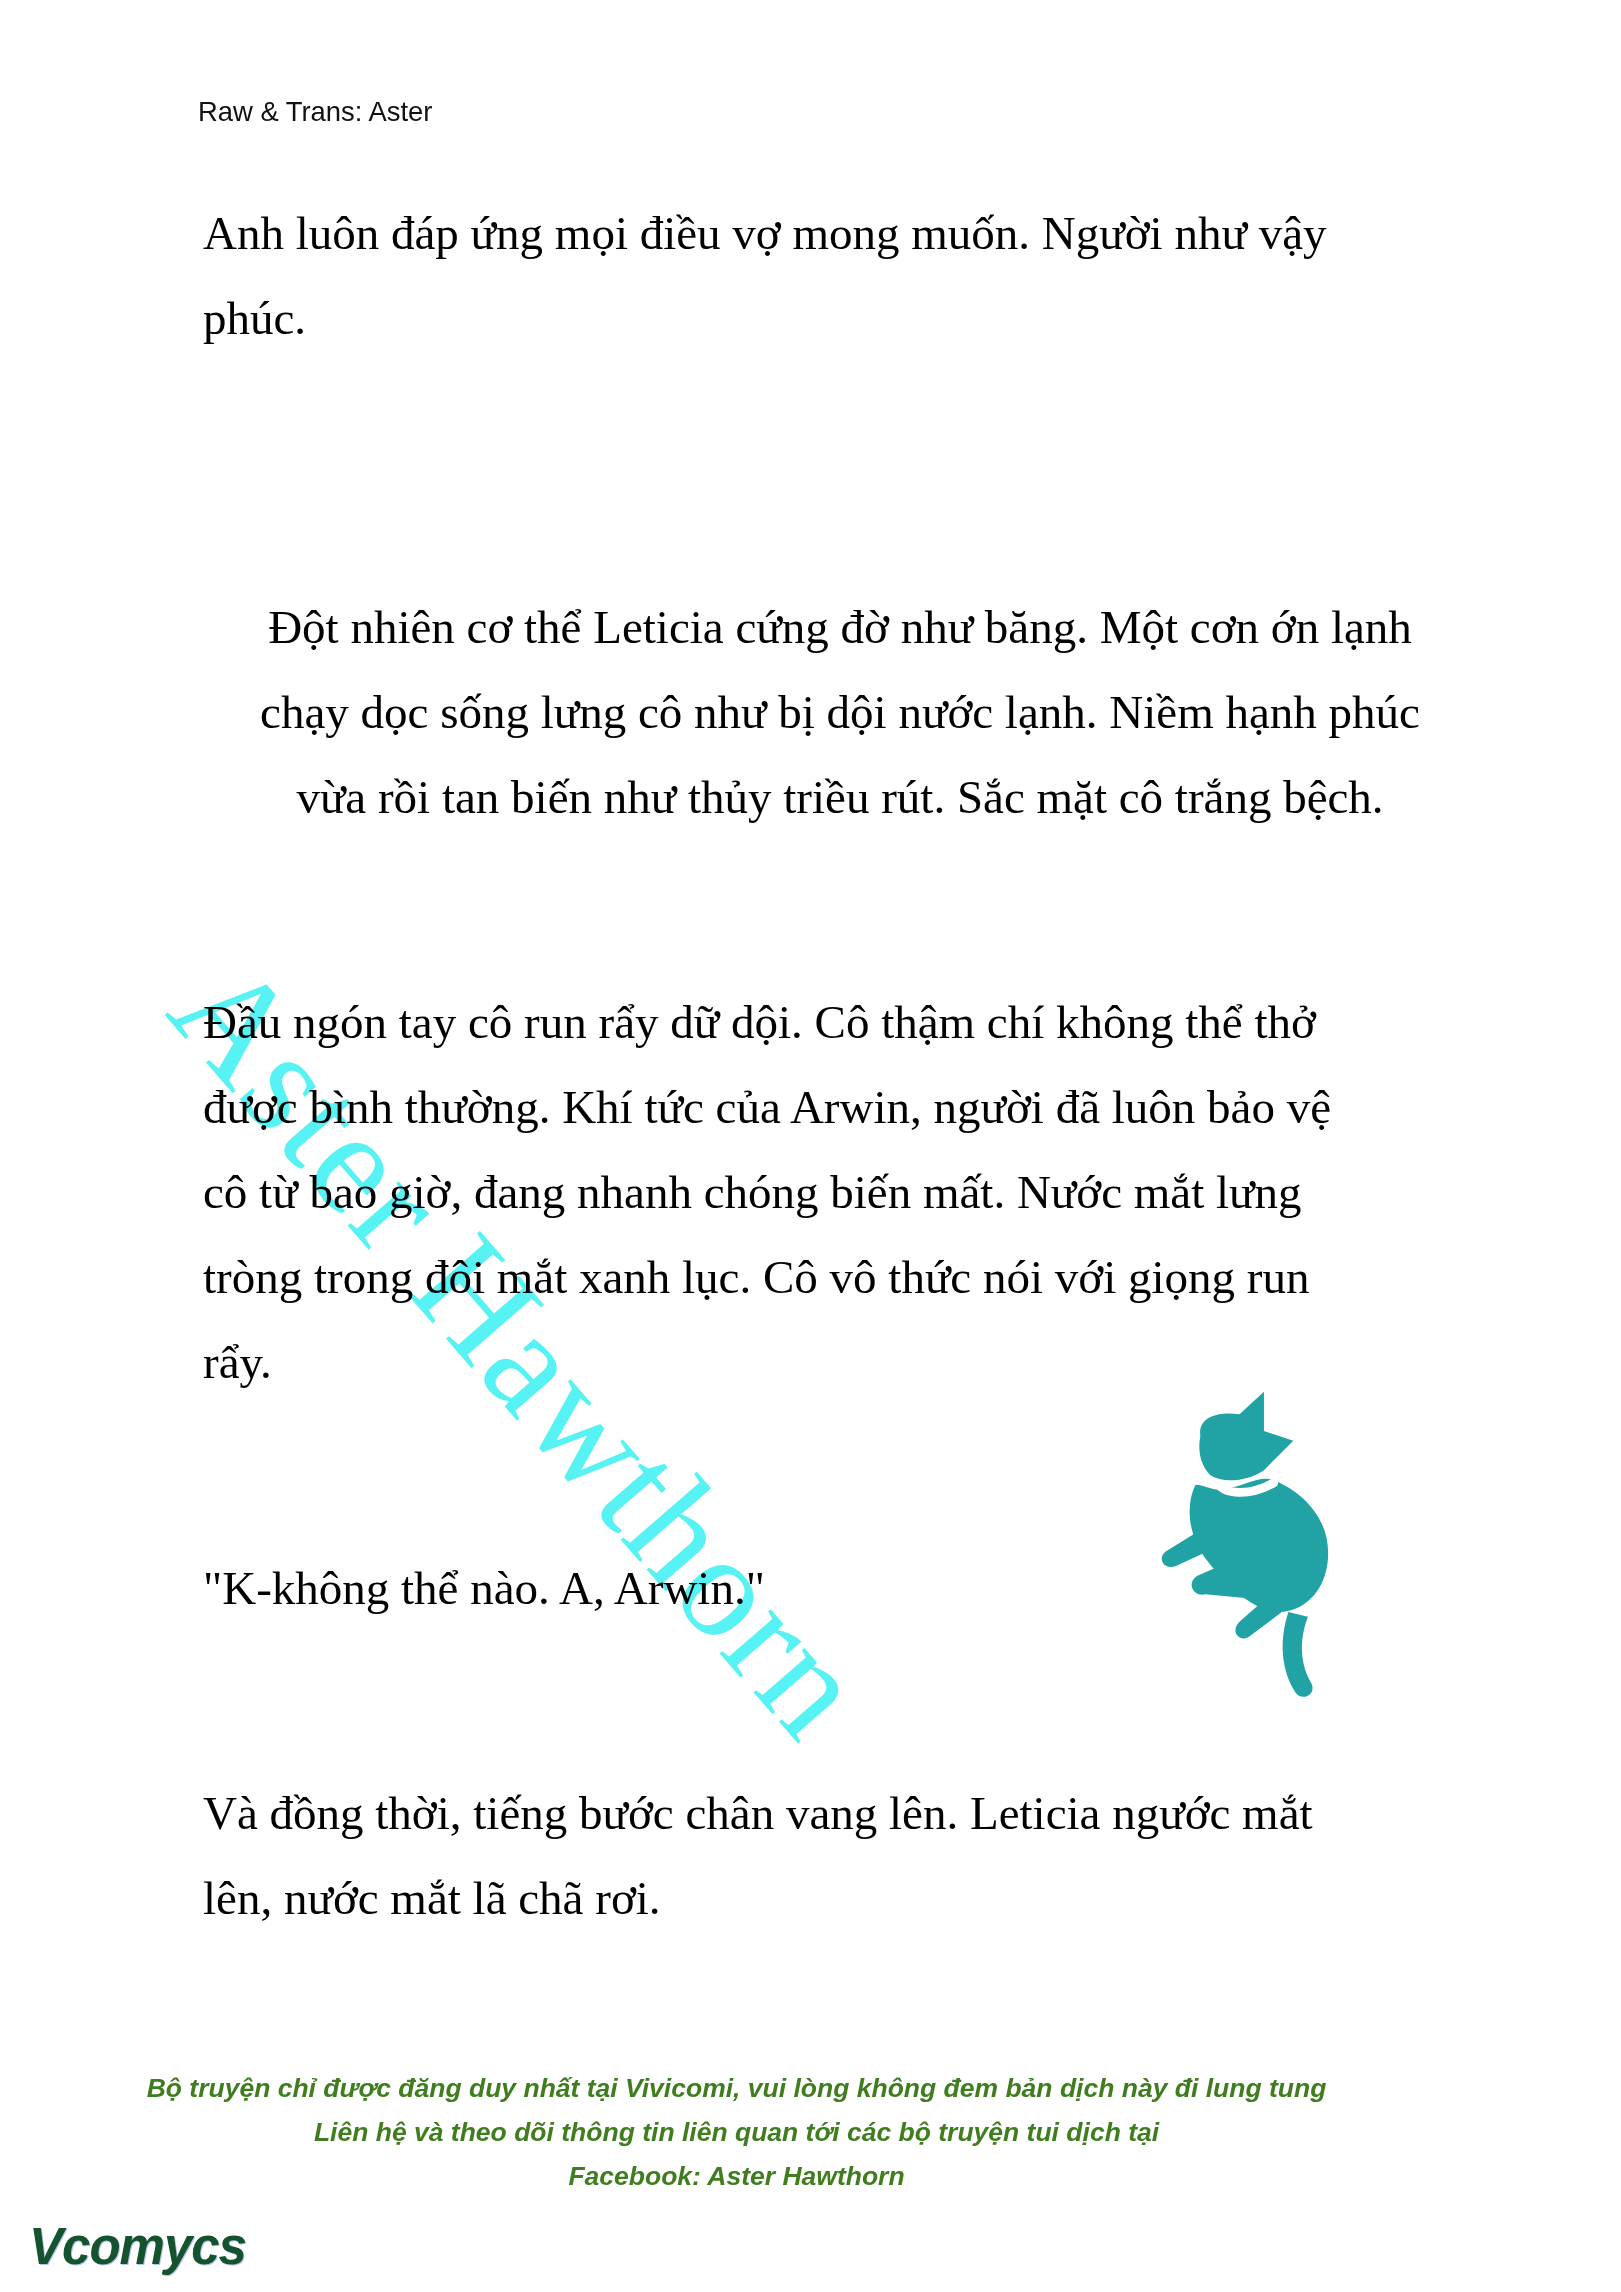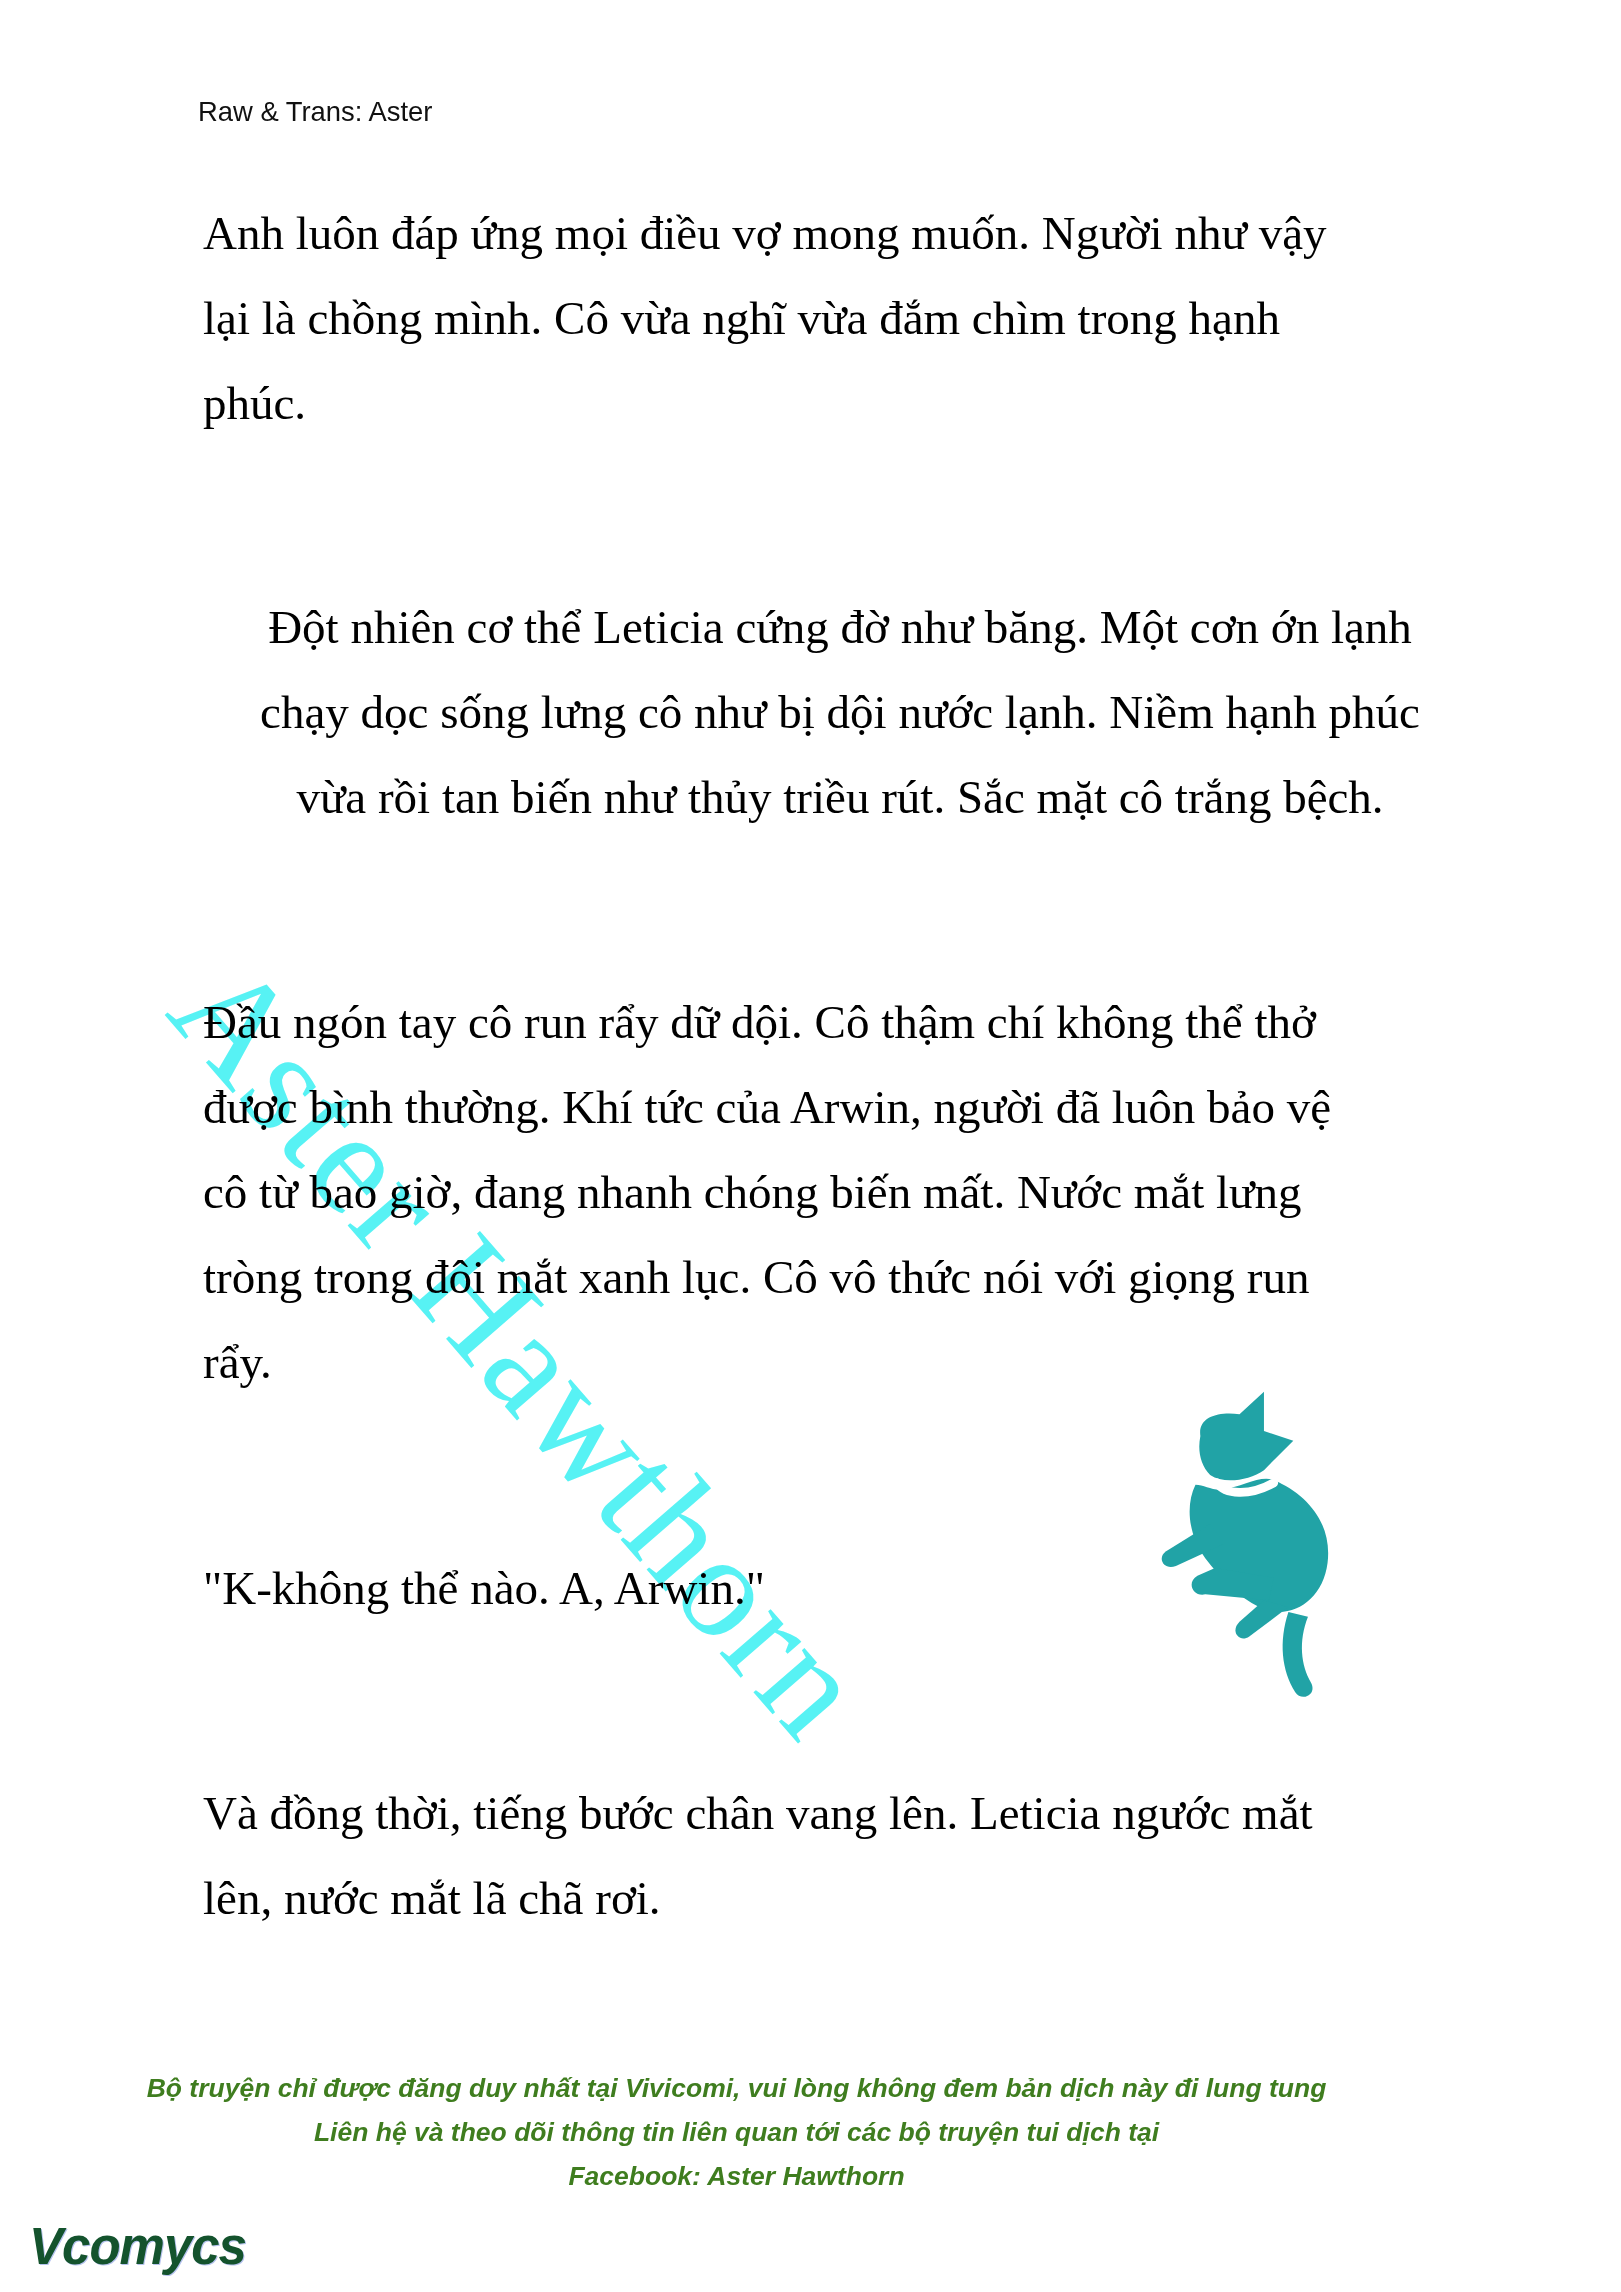--- a/index.html
+++ b/index.html
@@ -42,21 +42,20 @@
 
 <div class="page">
 
   <div class="watermark">Aster Hawthorn</div>
 
   <div class="text-layer">
     <div class="header">Raw &amp; Trans: Aster</div>
 
     <p class="para" style="top:186px;">
       <span class="line">Anh luôn đáp ứng mọi điều vợ mong muốn. Người như vậy</span>
-      <span class="line">lại là chồng mình. Cô vừa nghĩ vừa đắm chìm trong hạnh</span>
       <span class="line">phúc.</span>
     </p>
 
     <p class="para" style="top:580px;text-align:center;">
       <span class="line">Đột nhiên cơ thể Leticia cứng đờ như băng. Một cơn ớn lạnh</span>
       <span class="line">chạy dọc sống lưng cô như bị dội nước lạnh. Niềm hạnh phúc</span>
       <span class="line">vừa rồi tan biến như thủy triều rút. Sắc mặt cô trắng bệch.</span>
     </p>
 
     <p class="para" style="top:975px;">

